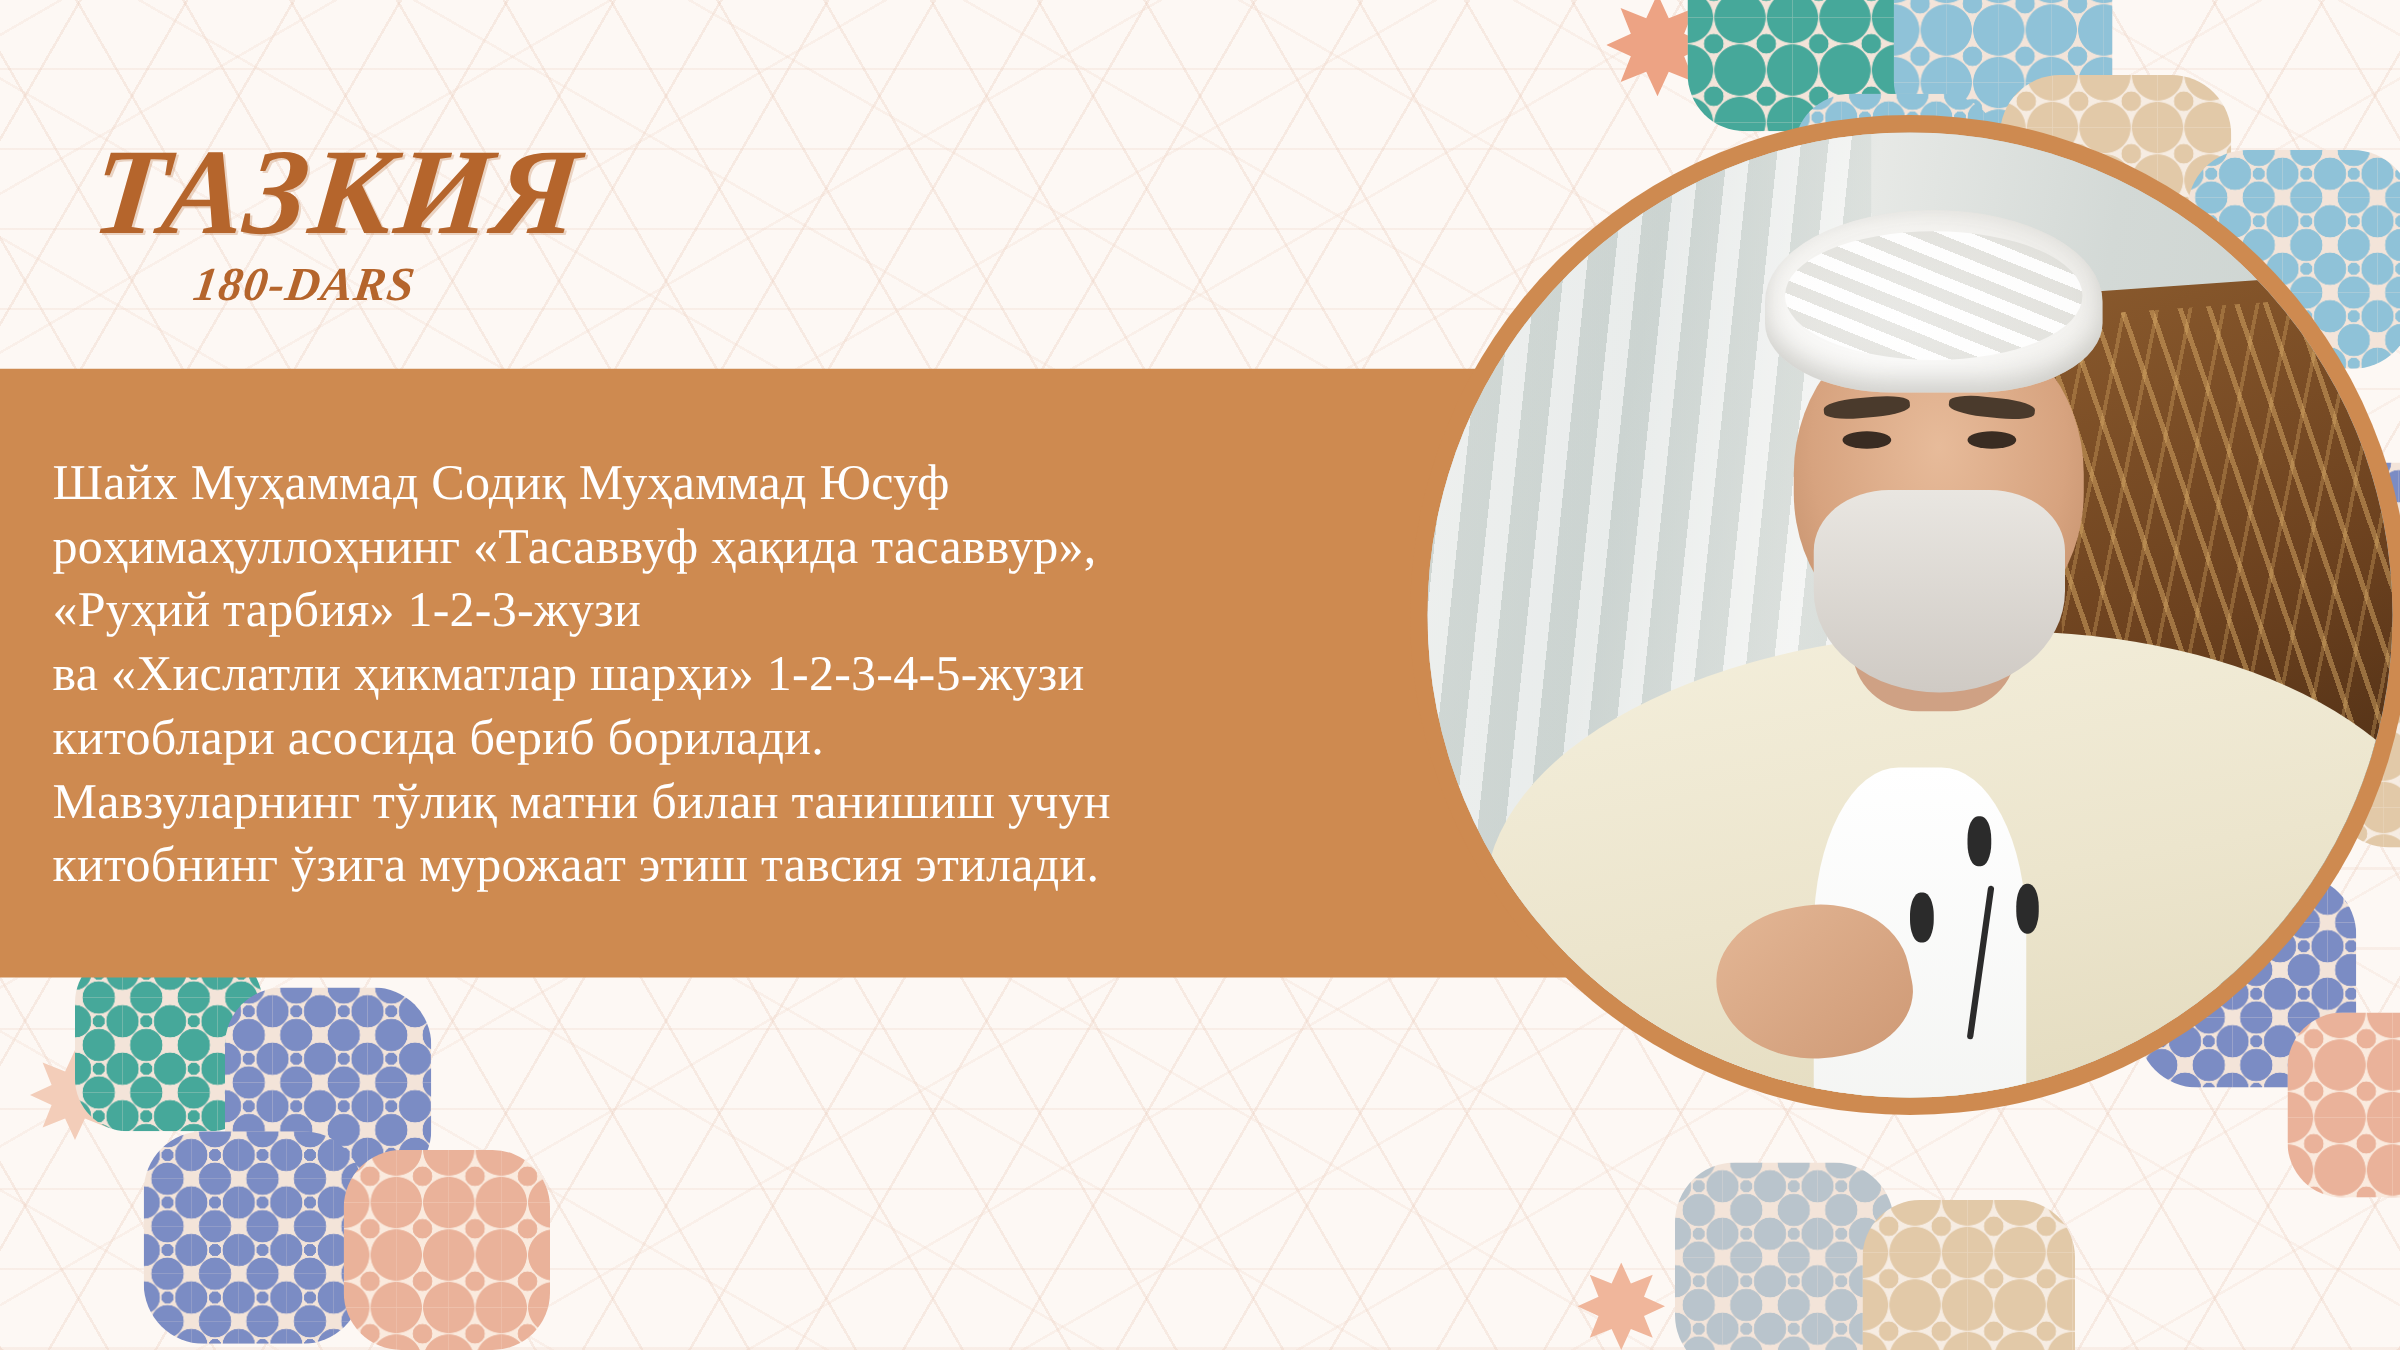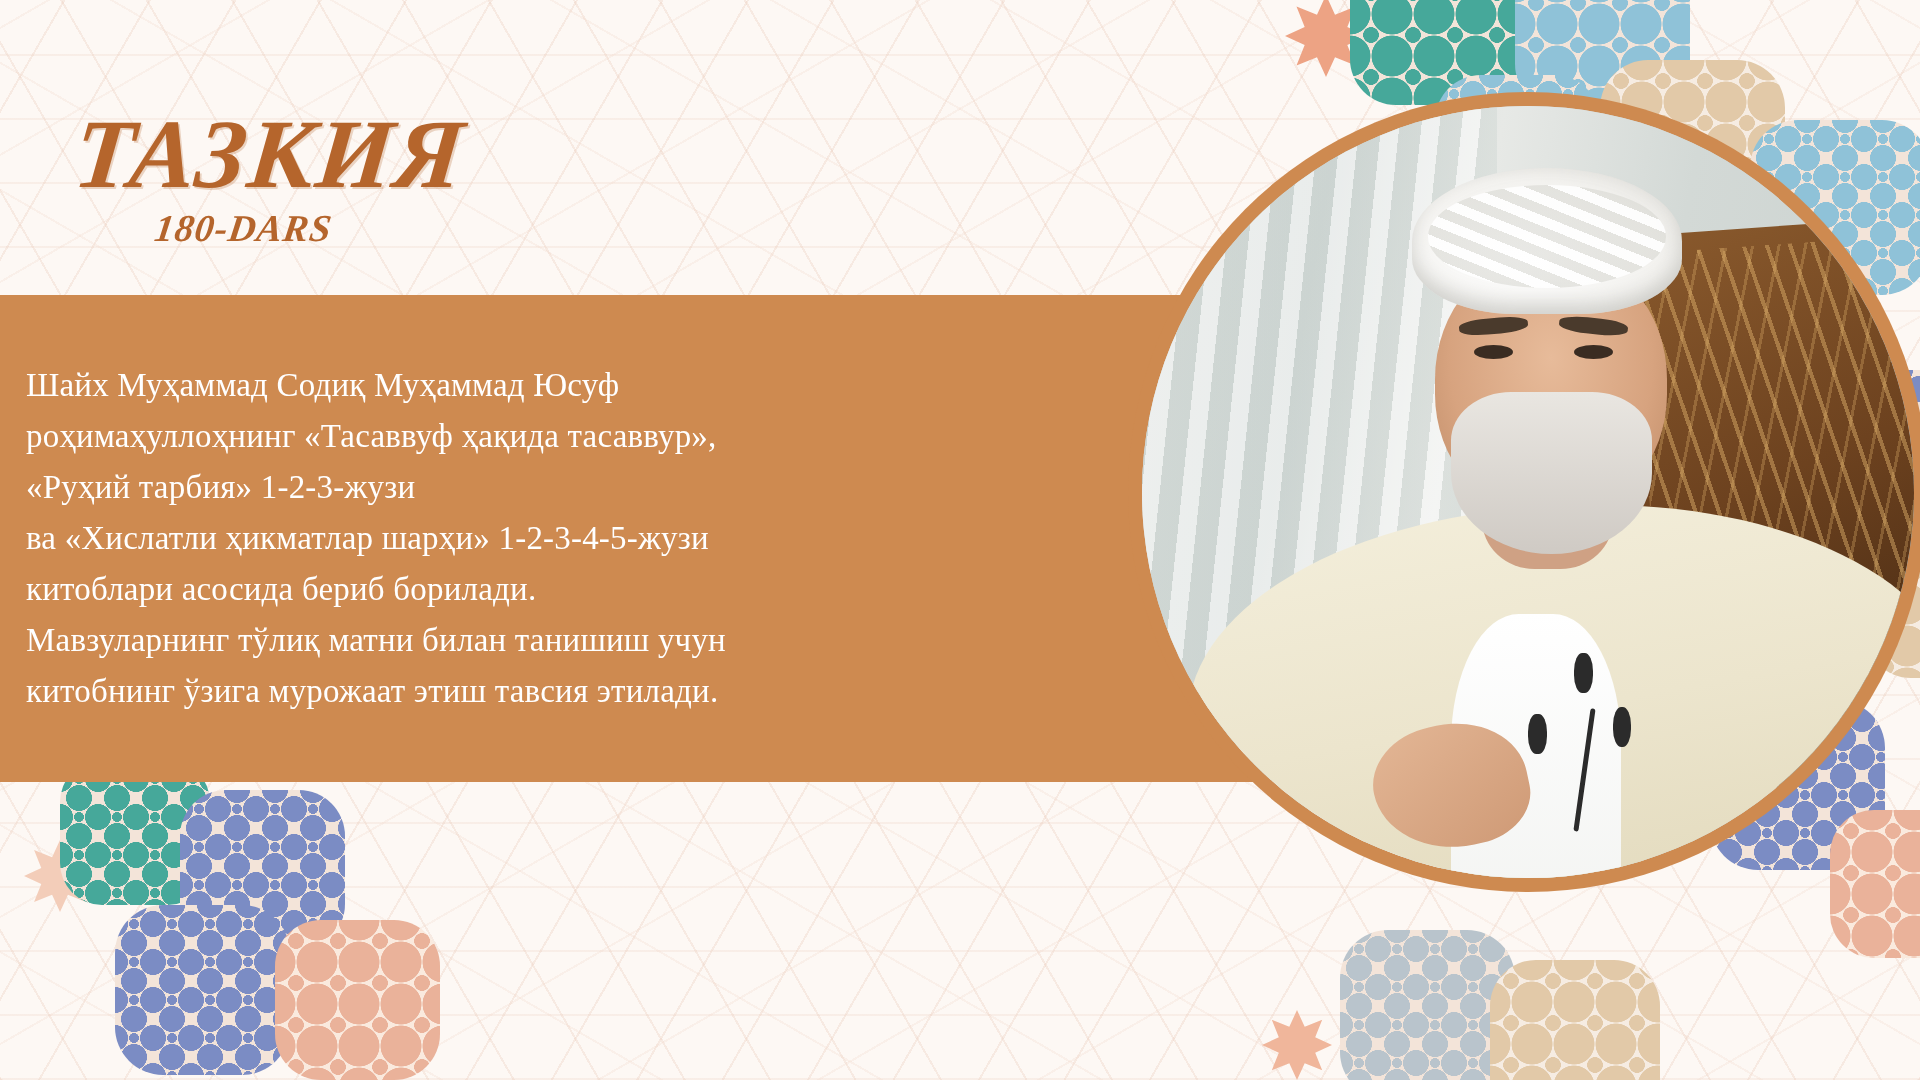--- a/index.html
+++ b/index.html
@@ -98,27 +98,27 @@
     left: 0;
     top: 295px;
     width: 1255px;
     height: 487px;
     background: #ce8a50;
     z-index: 3;
   }
 
   .panel-text {
     position: absolute;
-    left: 26px;
+    left: 42px;
     top: 360px;
     width: 1120px;
     z-index: 5;
     color: #ffffff;
     font-family: "Liberation Serif", serif;
-    font-size: 33px;
+    font-size: 40px;
     line-height: 51px;
     letter-spacing: .2px;
     white-space: pre-line;
   }
 
   
   .brand {
     position: absolute;
     left: 75px;
     top: 105px;

